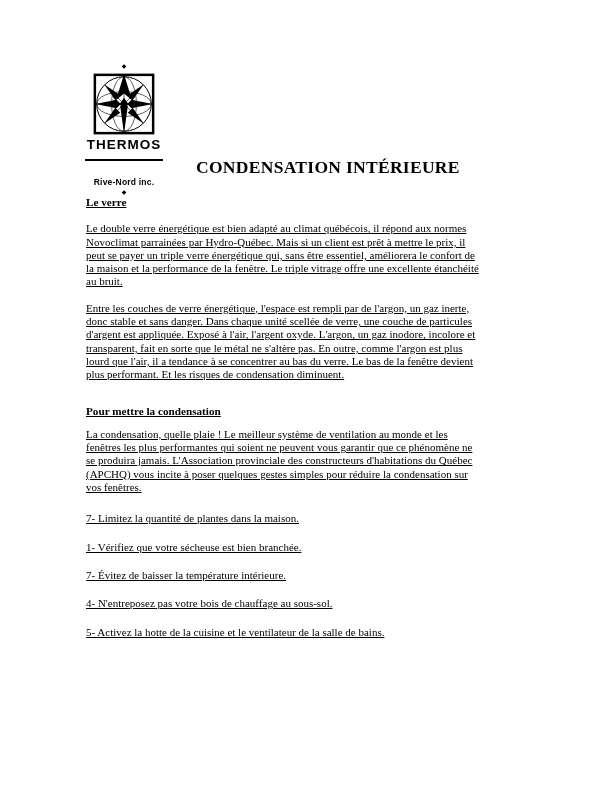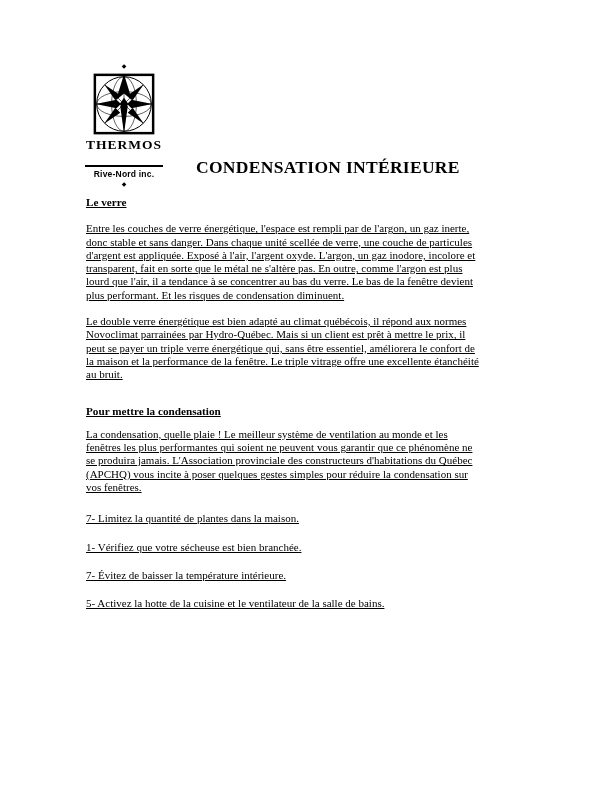--- a/index.html
+++ b/index.html
@@ -33,35 +33,35 @@
     line-height: 6px;
     color: #000;
   }
   .compass {
     width: 62px;
     height: 64px;
     margin: 3px 0 2px 0;
     display: block;
   }
   .brand {
-    font-family: Liberation Serif, serif;
+    font-family: Liberation Sans, sans-serif;
     font-weight: bold;
     font-size: 13.5px;
     line-height: 14px;
     letter-spacing: 1px;
     width: 100%;
     border-bottom: 2px solid #000;
-    padding-bottom: 13px;
+    padding-bottom: 7px;
   }
   .brand-sub {
     font-family: "Liberation Sans", "DejaVu Sans", sans-serif;
     font-weight: bold;
     font-size: 8.5px;
     line-height: 10px;
-    padding-top: 2px;
+    padding-top: 16px;
     margin-bottom: 2px;
     letter-spacing: 0.2px;
   }
   
   .doc-title {
     position: absolute;
     left: 196px;
     top: 158px;
     margin: 0;
     font-size: 17.5px;
@@ -137,40 +137,41 @@
     <div class="brand-sub">Rive-Nord inc.</div>
     <div class="diamond">◆</div>
   </div>
 
   <h1 class="doc-title">CONDENSATION INTÉRIEURE</h1>
 
   <div class="content">
 
     <h2 class="heading">Le verre</h2>
 
+    <p class="para">Le double verre énergétique est bien adapté au climat québécois, il répond aux normes
+Novoclimat parrainées par Hydro-Québec. Mais si un client est prêt à mettre le prix, il
+peut se payer un triple verre énergétique qui, sans être essentiel, améliorera le confort de
+la maison et la performance de la fenêtre. Le triple vitrage offre une excellente étanchéité
+au bruit.</p>
+
     <p class="para">Entre les couches de verre énergétique, l'espace est rempli par de l'argon, un gaz inerte,
 donc stable et sans danger. Dans chaque unité scellée de verre, une couche de particules
 d'argent est appliquée. Exposé à l'air, l'argent oxyde. L'argon, un gaz inodore, incolore et
 transparent, fait en sorte que le métal ne s'altère pas. En outre, comme l'argon est plus
 lourd que l'air, il a tendance à se concentrer au bas du verre. Le bas de la fenêtre devient
 plus performant. Et les risques de condensation diminuent.</p>
-
-    <p class="para">Le double verre énergétique est bien adapté au climat québécois, il répond aux normes
-Novoclimat parrainées par Hydro-Québec. Mais si un client est prêt à mettre le prix, il
-peut se payer un triple verre énergétique qui, sans être essentiel, améliorera le confort de
-la maison et la performance de la fenêtre. Le triple vitrage offre une excellente étanchéité
-au bruit.</p>
 
     <h2 class="heading heading-2">Pour mettre la condensation</h2>
 
     <p class="para para-tight">La condensation, quelle plaie ! Le meilleur système de ventilation au monde et les
 fenêtres les plus performantes qui soient ne peuvent vous garantir que ce phénomène ne
 se produira jamais. L'Association provinciale des constructeurs d'habitations du Québec
 (APCHQ) vous incite à poser quelques gestes simples pour réduire la condensation sur
 vos fenêtres.</p>
 
     <p class="list-item list-item-first">7- Limitez la quantité de plantes dans la maison.</p>
     <p class="list-item">1- Vérifiez que votre sécheuse est bien branchée.</p>
     <p class="list-item">7- Évitez de baisser la température intérieure.</p>
+    <p class="list-item">4- N'entreposez pas votre bois de chauffage au sous-sol.</p>
     <p class="list-item">5- Activez la hotte de la cuisine et le ventilateur de la salle de bains.</p>
 
   </div>
 </div>
 
 </body></html>

